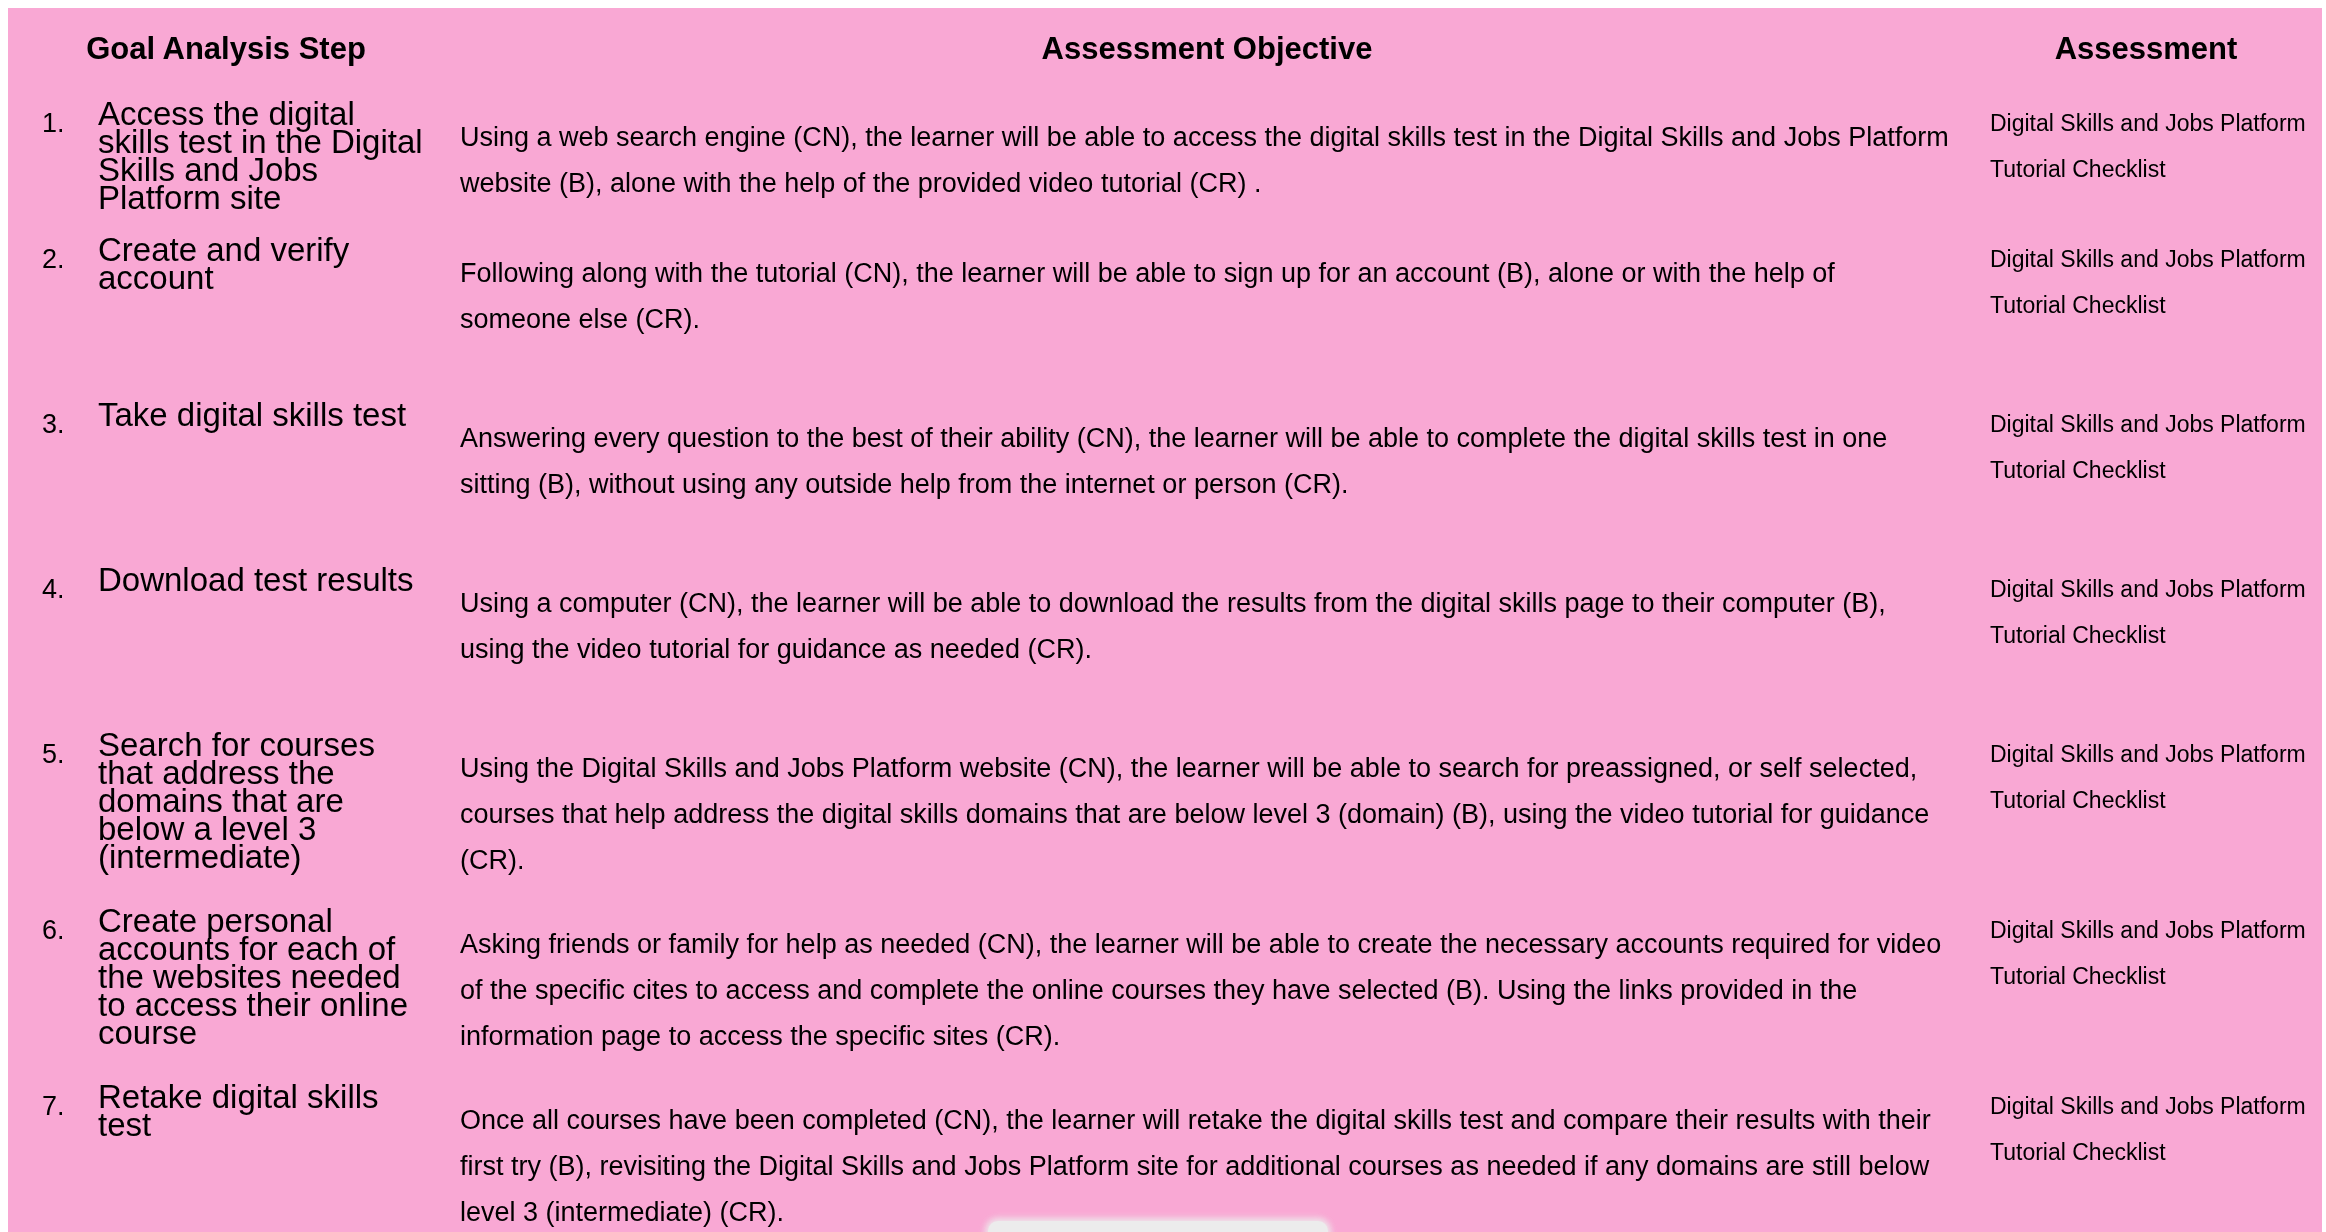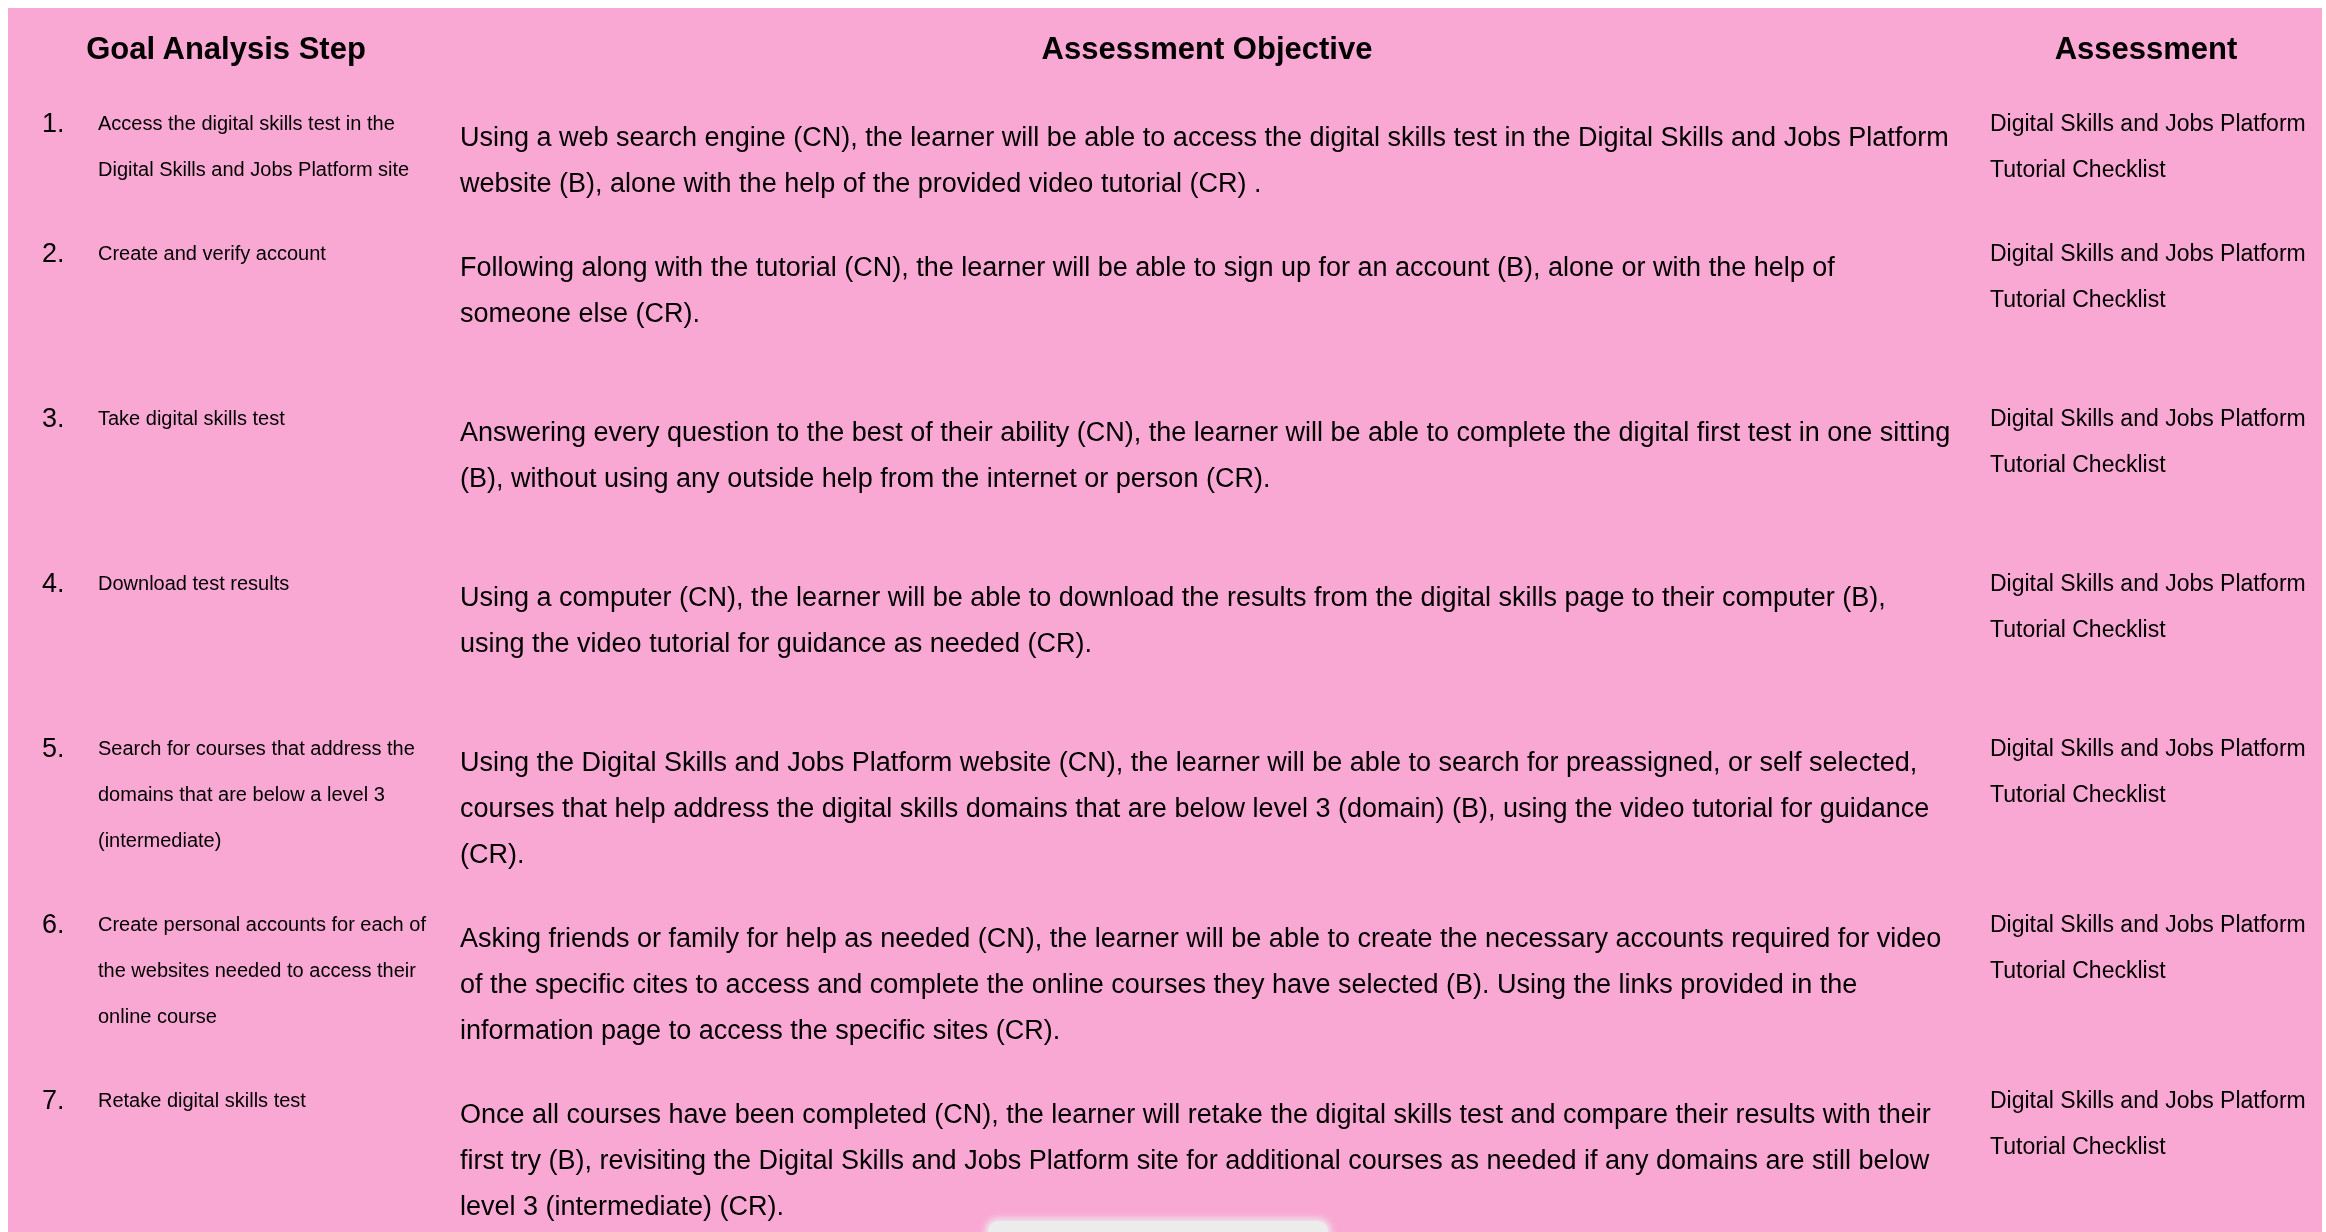--- a/index.html
+++ b/index.html
@@ -56,22 +56,22 @@
     align-items: flex-start;
     padding: 10px 10px 10px 30px;
   }
   .step-num {
     flex: 0 0 56px;
     font-size: 27px;
     line-height: 46px;
   }
   .step-text {
     flex: 1 1 auto;
-    font-size: 20px;
-    line-height: 46px;
+    font-size: 33px;
+    line-height: 28px;
   }
   .objective-cell-inner {
     padding: 24px 18px 10px 16px;
     font-size: 27px;
     line-height: 46px;
   }
   .assessment-cell-inner {
     padding: 10px 10px 10px 16px;
     font-size: 23px;
     line-height: 46px;
@@ -138,21 +138,21 @@
       </tr>
 
       <tr class="row-h165">
         <td>
           <div class="step-cell-inner">
             <span class="step-num">3.</span>
             <span class="step-text">Take digital skills test</span>
           </div>
         </td>
         <td>
-          <div class="objective-cell-inner">Answering every question to the best of their ability (CN), the learner will be able to complete the digital first test in one sitting (B), without using any outside help from the internet or person (CR).</div>
+          <div class="objective-cell-inner">Answering every question to the best of their ability (CN), the learner will be able to complete the digital skills test in one sitting (B), without using any outside help from the internet or person (CR).</div>
         </td>
         <td>
           <div class="assessment-cell-inner">Digital Skills and Jobs Platform Tutorial Checklist</div>
         </td>
       </tr>
 
       <tr class="row-h165">
         <td>
           <div class="step-cell-inner">
             <span class="step-num">4.</span>

